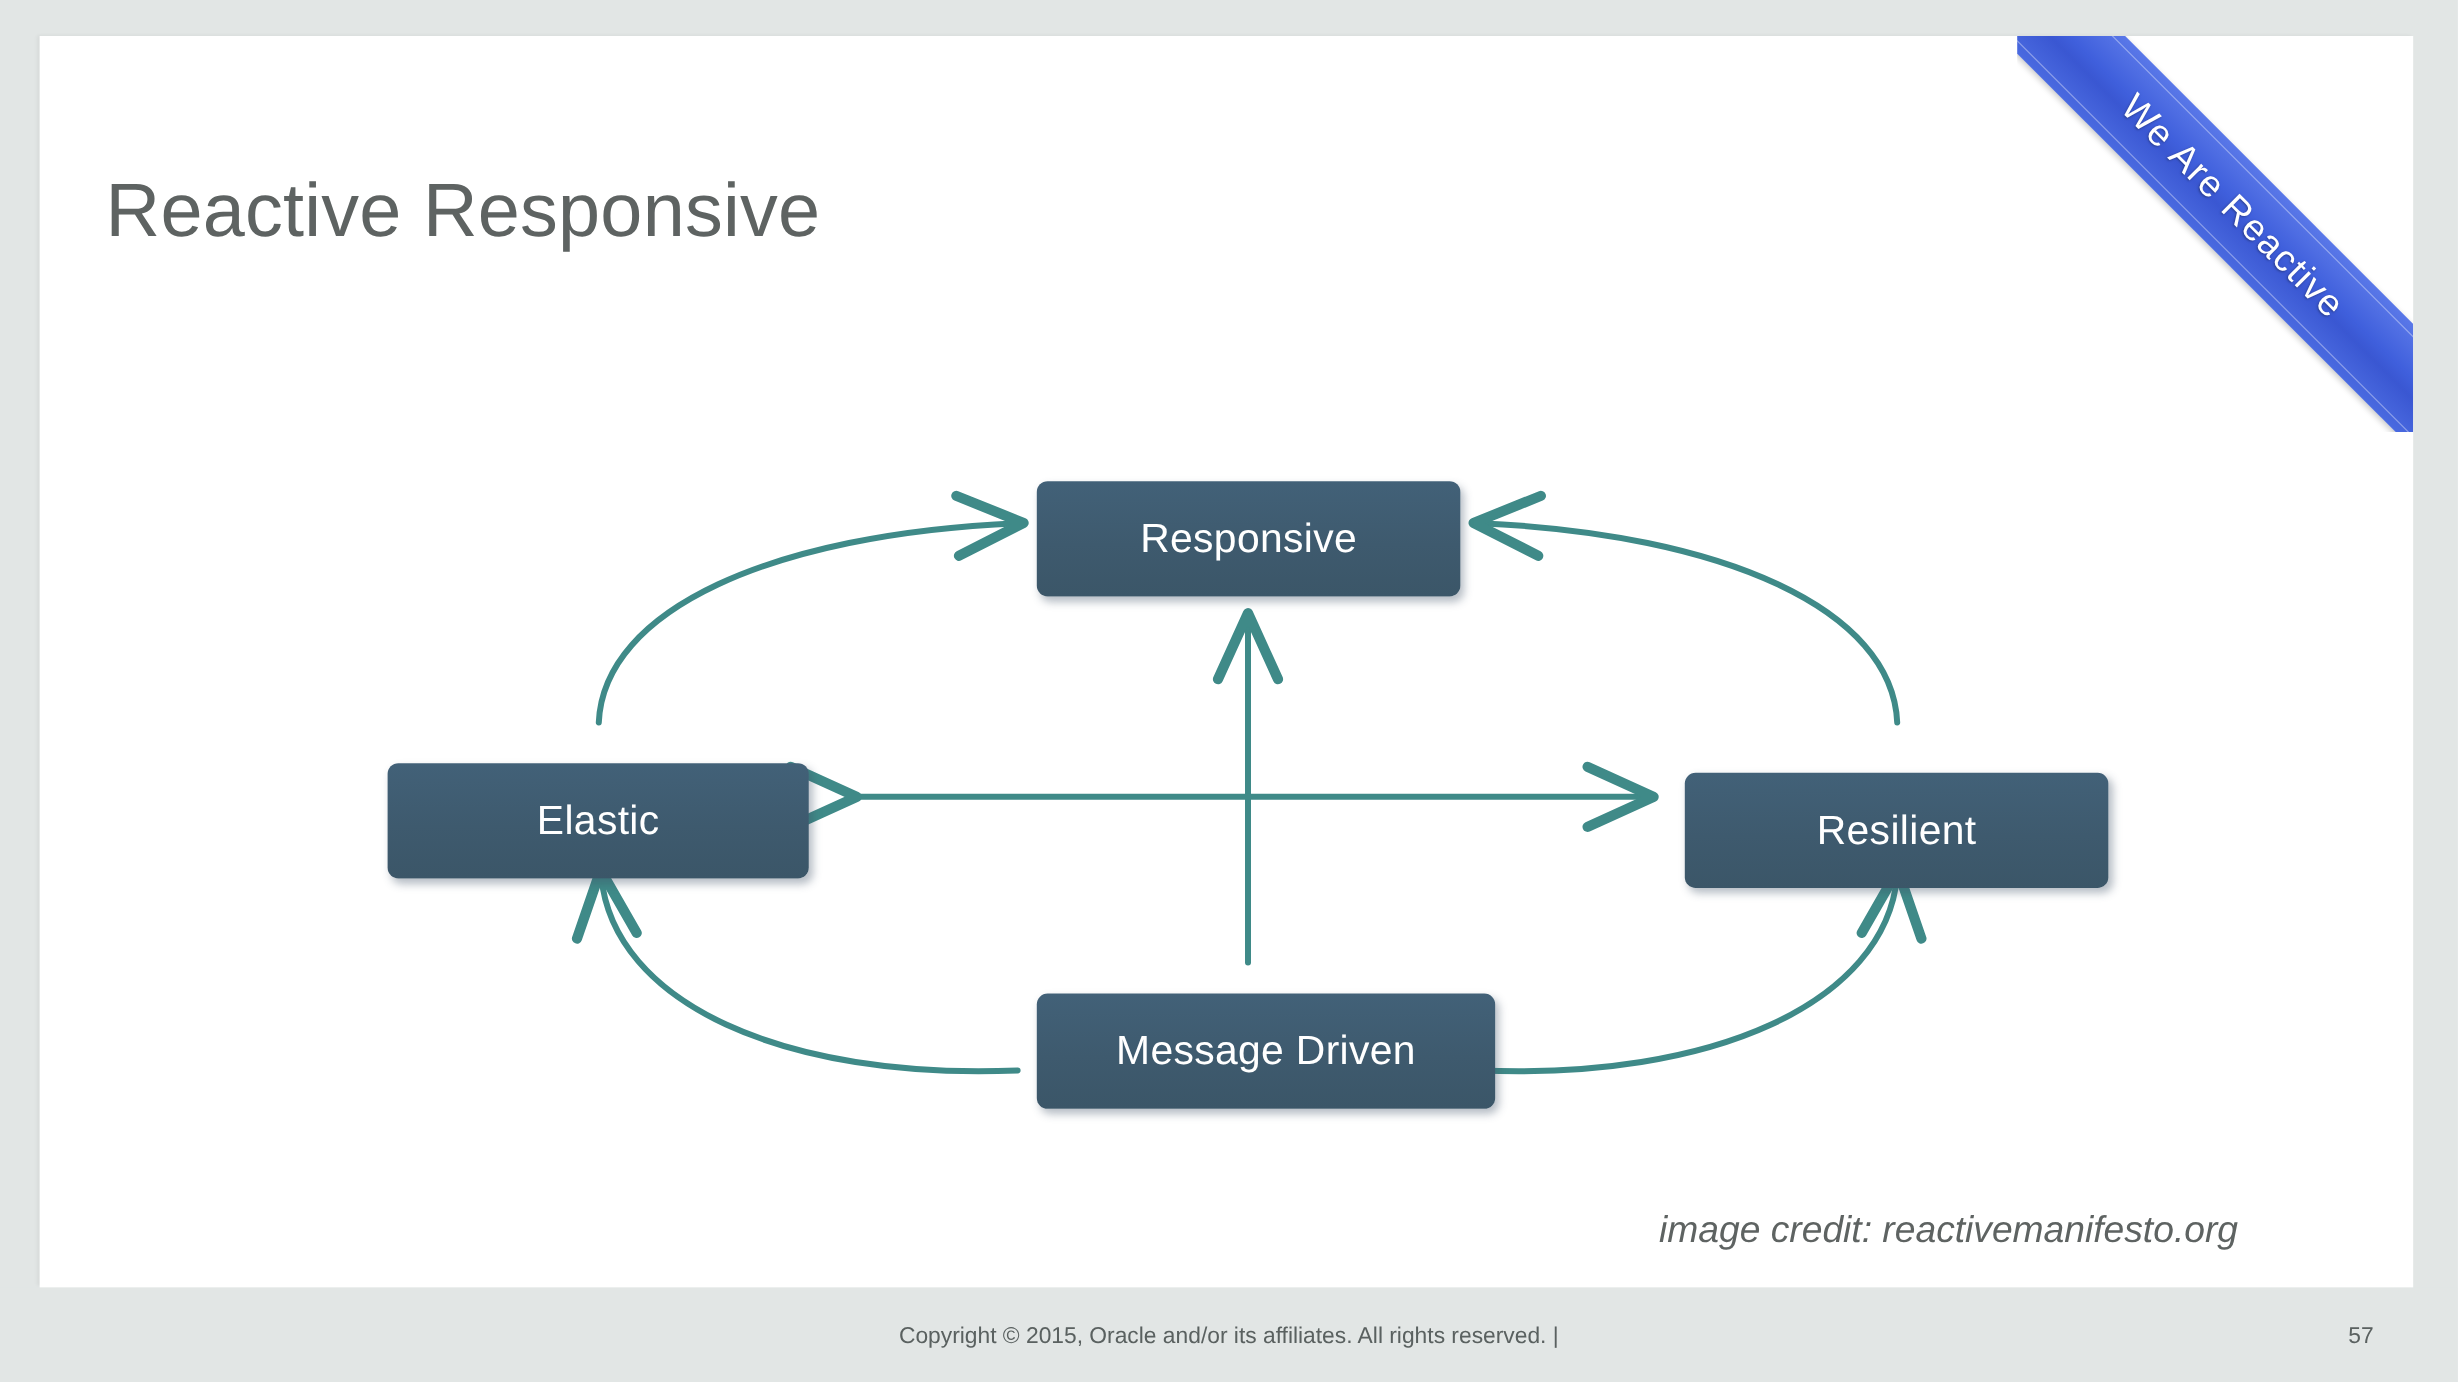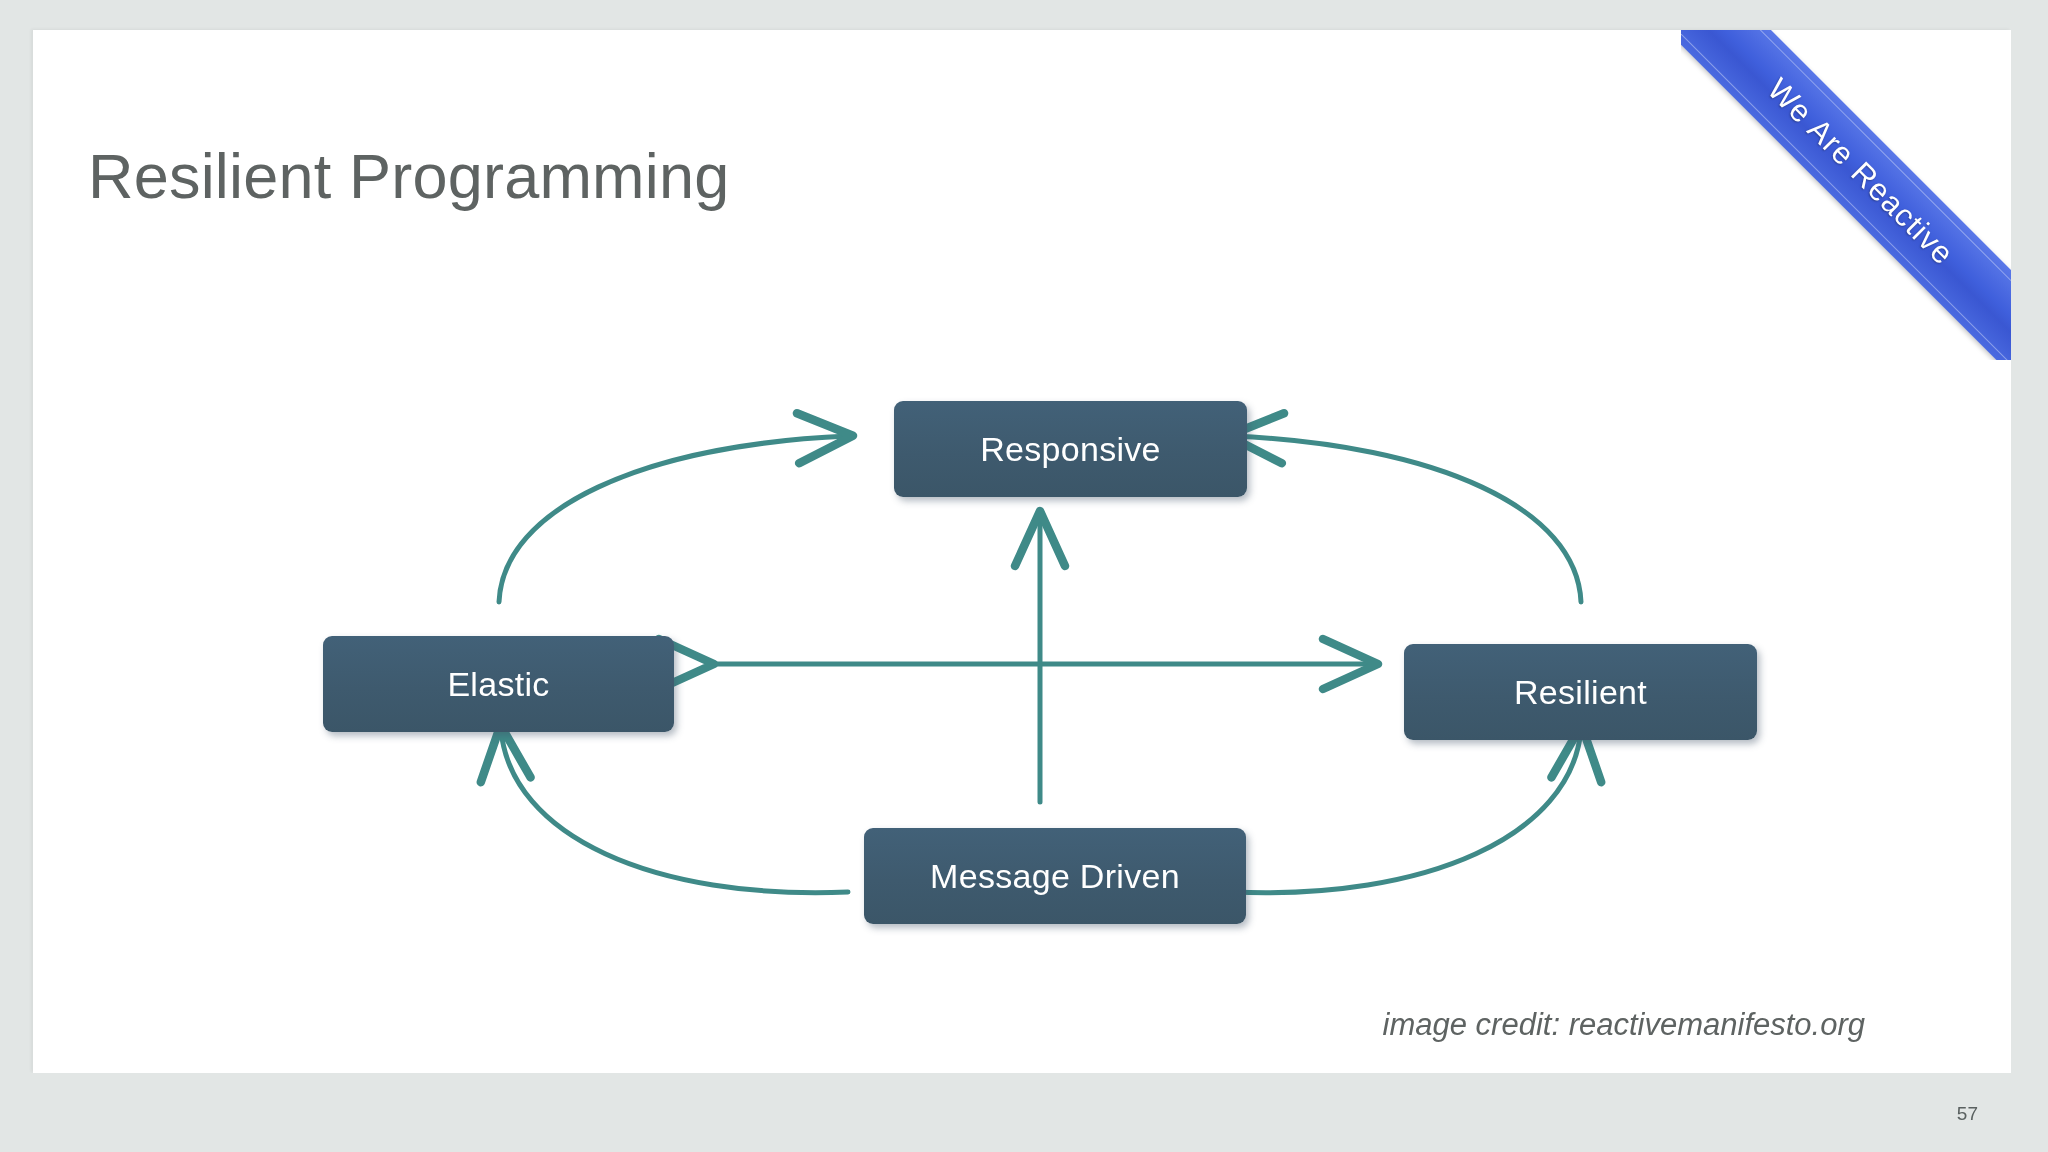--- a/index.html
+++ b/index.html
@@ -110,21 +110,21 @@
     justify-content:center;
   }
   .node-label {
     color:#ffffff;
     font-size:34px;
     font-weight:400;
     letter-spacing:0.3px;
     white-space:nowrap;
   }
 
-  #node-responsive    { left:831px; top:371px;  width:353px; height:96px;margin-left:30px; }
+  #node-responsive    { left:831px; top:371px;  width:353px; height:96px; }
   #node-elastic       { left:290px; top:606px;  width:351px; height:96px; }
   #node-resilient     { left:1371px;top:586px;  width:353px; height:96px;margin-top:28px; }
   #node-message-driven{ left:831px; top:798px;  width:382px; height:96px; }
 
   
   #image-credit {
     position:absolute;
     right:146px;
     top:977px;
     font-size:31px;
@@ -159,21 +159,21 @@
     color:#5a6160;
   }
 </style>
 </head>
 <body>
 
 <div id="page">
 
   <div id="slide">
 
-    <h1 id="title">Resilient Programming</h1>
+    <h1 id="title">Reactive Responsive</h1>
 
     <div id="ribbon-wrap">
       <div id="ribbon">
         <span id="ribbon-text">We Are Reactive</span>
       </div>
     </div>
 
     <div id="diagram">
 
       <svg id="arrow-svg" viewBox="0 0 1978 1043">
@@ -215,16 +215,17 @@
         <span class="node-label">Message Driven</span>
       </div>
 
     </div>
 
     <div id="image-credit">image credit: reactivemanifesto.org</div>
 
   </div>
 
   <div id="footer">
+    <span id="footer-copyright">Copyright © 2015, Oracle and/or its affiliates. All rights reserved.  |</span>
     <span id="footer-pagenum">57</span>
   </div>
 
 </div>
 
 </body></html>

